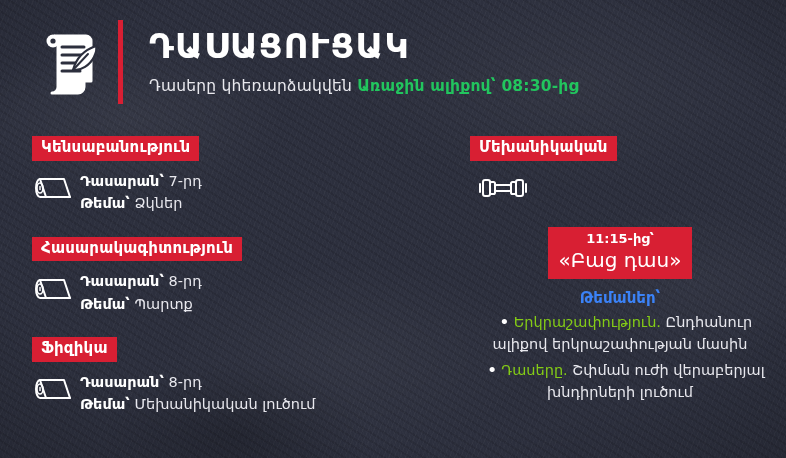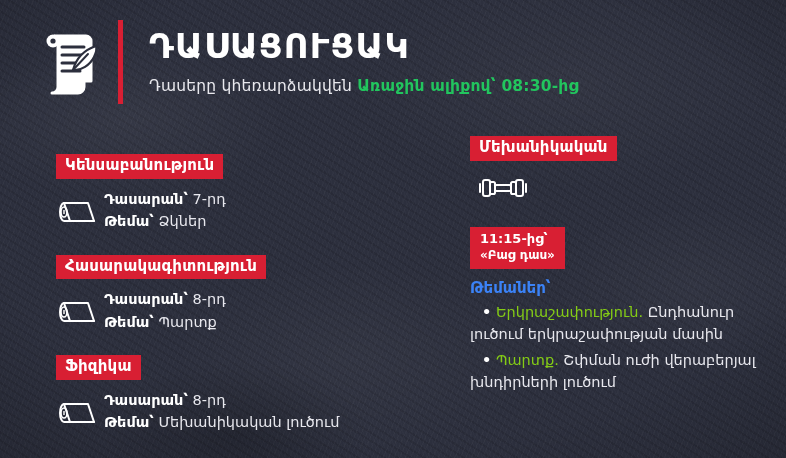--- a/index.html
+++ b/index.html
@@ -83,56 +83,56 @@
   .head-sub {
     color: #e9e9ee;
     font-size: 15.5px;
     margin-top: 12px;
     letter-spacing: 0.2px;
     white-space: nowrap;
   }
   .head-sub b { color: #22c55e; font-weight: bold; }
 
   
-  .col-left  { position: absolute; left: 56px;  top: 136px; width: 400px; margin-top: 18px; }
+  .col-left  { position: absolute; left: 32px;  top: 136px; width: 400px; }
   .col-right { position: absolute; left: 470px; top: 136px; width: 300px; }
 
   .tag {
     display: inline-block;
     background: #d81f33;
     color: #ffffff;
     font-size: 15px;
     font-weight: bold;
     padding: 3px 9px 4px 9px;
     letter-spacing: 0.2px;
     line-height: 1.18;
   }
 
   .subject-block { margin-bottom: 22px; }
   .subject-body {
     display: flex;
-    align-items: flex-end;
+    align-items: center;
     margin-top: 9px;
   }
   .book-icon { width: 46px; flex: none; margin-left: 2px; }
   .lines { color: #e8e8ee; font-size: 14.5px; line-height: 1.55; }
   .lines .bold { font-weight: bold; color: #ffffff; }
 
   .dumbbell-wrap { margin-top: 14px; margin-left: 4px; }
 
   
   .open-tag {
     display: inline-block;
     background: #d81f33;
     color: #ffffff;
     padding: 4px 10px 6px 10px;
     line-height: 1.25;
   }
   .open-tag .time { font-size: 13px; font-weight: bold; display: block; }
-  .open-tag .name { font-size: 12px; font-weight: bold; display: block; margin-top: 1px; }
+  .open-tag .name { font-size: 20px; font-weight: normal; display: block; margin-top: 1px; }
 
   .themes-label {
     color: #3b82f6;
     font-weight: bold;
     font-size: 15px;
     margin-top: 10px;
   }
   .theme-item {
     color: #e8e8ee;
     font-size: 14.5px;
@@ -271,33 +271,33 @@
               <rect x="37" y="7" width="5" height="12" rx="1.6"></rect>
               <rect x="42" y="5" width="7" height="16" rx="2"></rect>
               <rect x="21" y="10" width="16" height="6" rx="1.4"></rect>
               <path d="M6 9 v8" stroke-linecap="round"></path>
               <path d="M52 9 v8" stroke-linecap="round"></path>
             </g>
           </svg>
         </div>
       </div>
 
-      <div style="">
+      <div style="text-align:center;">
         <div class="open-tag">
           <span class="time">11:15-ից՝</span>
           <span class="name">«Բաց դաս»</span>
         </div>
 
         <div class="themes-label">Թեմաներ՝</div>
 
         <div class="theme-item">
-          <span class="bullet">•</span><span class="bold"> Երկրաշափություն.</span><span> Ընդհանուր լուծում երկրաշափության մասին</span>
+          <span class="bullet">•</span><span class="bold"> Երկրաշափություն.</span><span> Ընդհանուր ալիքով երկրաշափության մասին</span>
         </div>
 
         <div class="theme-item">
-          <span class="bullet">•</span><span class="bold"> Պարտք.</span><span> Շփման ուժի վերաբերյալ խնդիրների լուծում</span>
+          <span class="bullet">•</span><span class="bold"> Դասերը.</span><span> Շփման ուժի վերաբերյալ խնդիրների լուծում</span>
         </div>
       </div>
 
     </div>
 
   </div>
 </div>
 
 </body></html>

